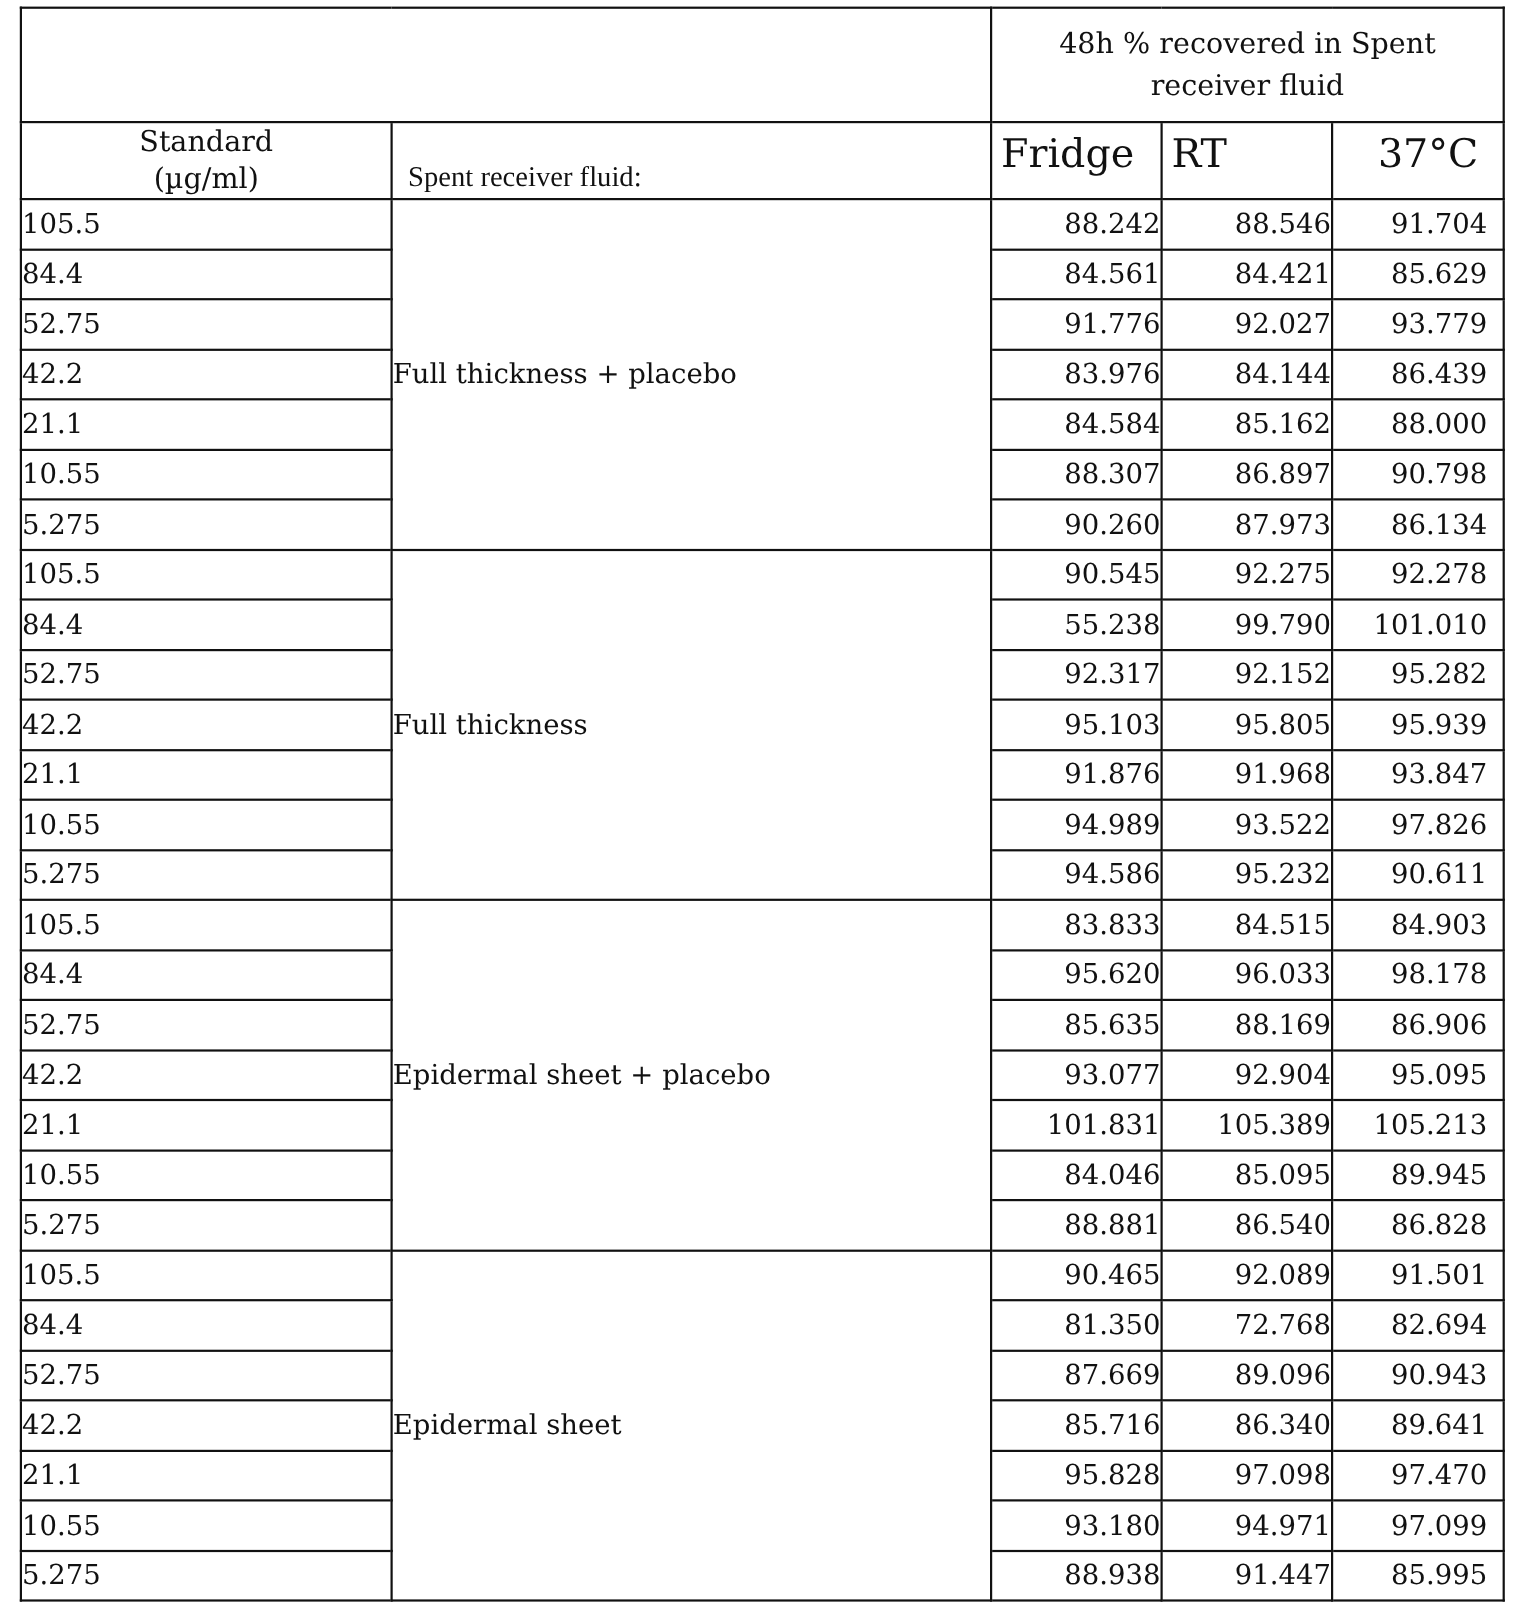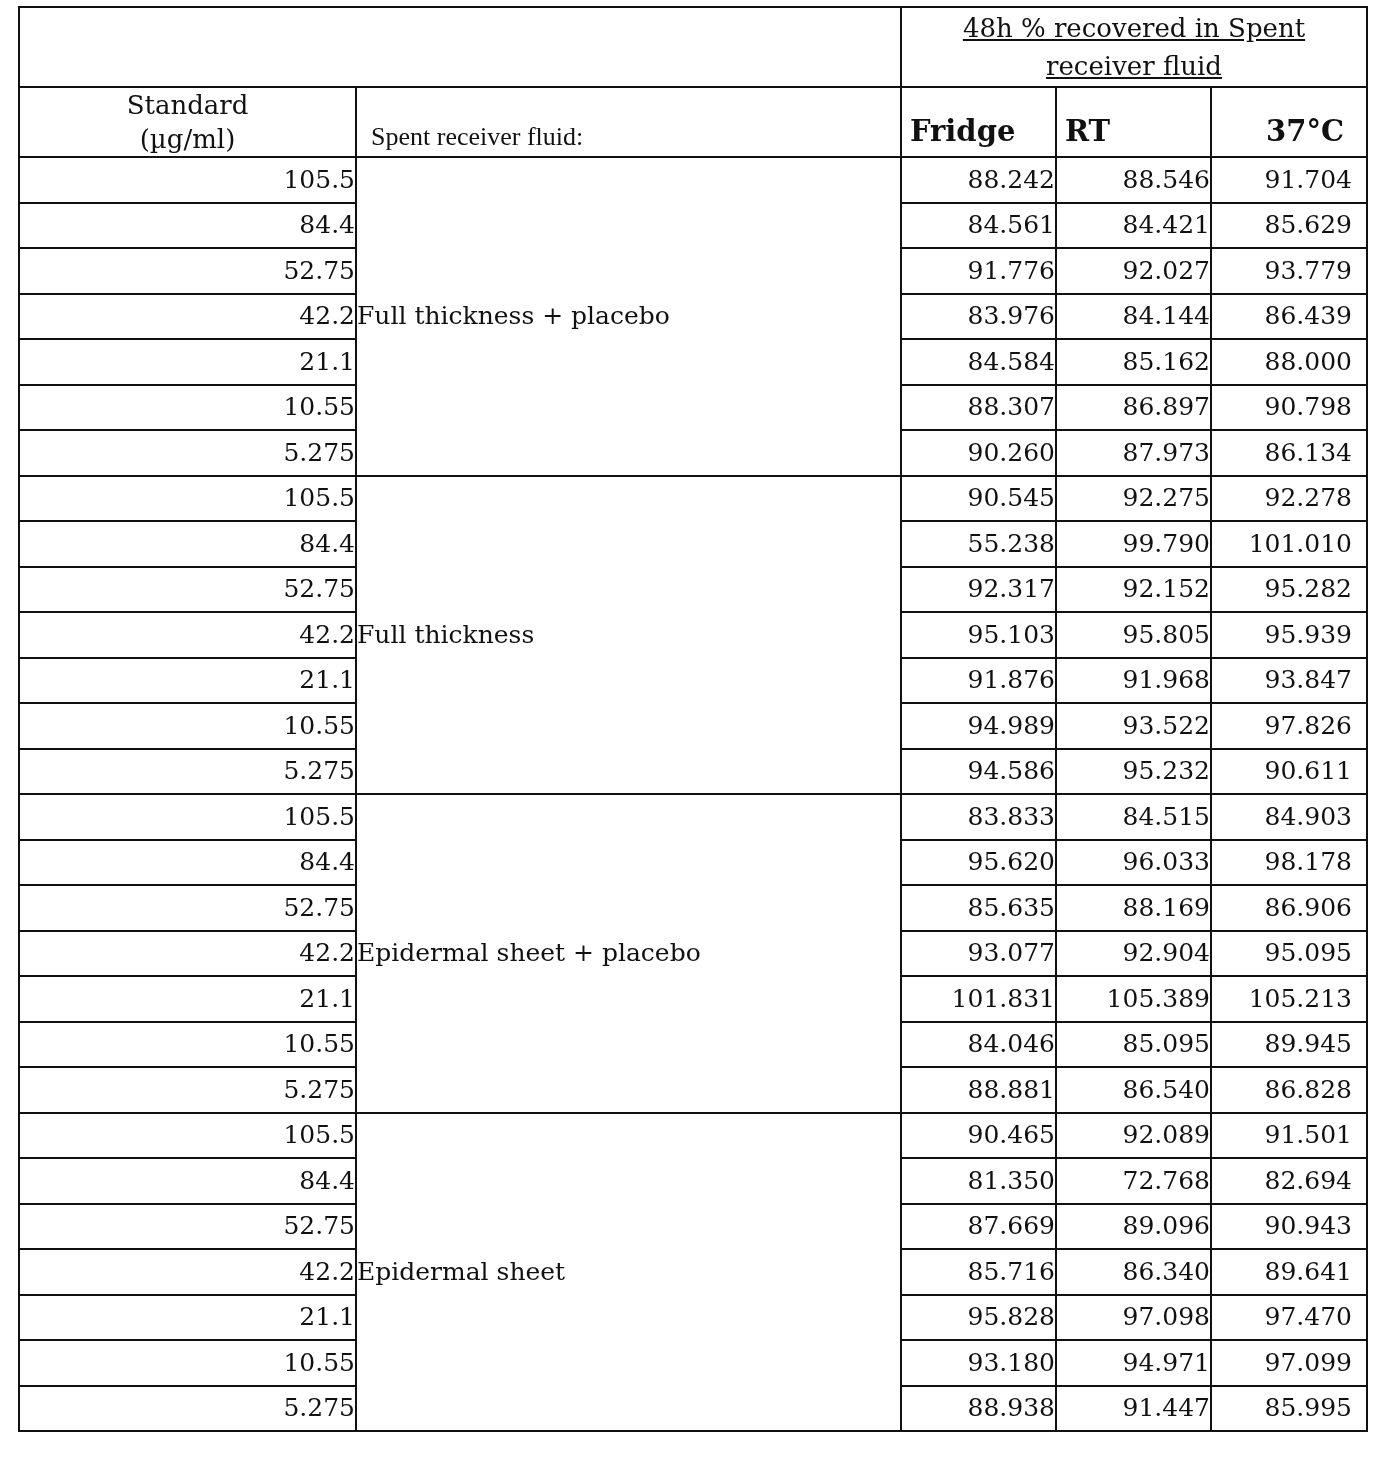--- a/index.html
+++ b/index.html
@@ -7,29 +7,29 @@
            font-family: "DejaVu Serif", "Liberation Serif", serif; color: #111; }
     table.recovery {
       position: absolute; left: 18px; top: 6px;
       border-collapse: collapse; table-layout: fixed;
       width: 1348px;
     }
     table.recovery td, table.recovery th {
       border: 2px solid #111; padding: 0; font-weight: normal;
       font-size: 25px; line-height: 1.2;
     }
-    .hdr-top { height: 80px; text-decoration: underline; }
+    .hdr-top { height: 104px; }
     .hdr-top .title { text-align: center; vertical-align: middle; font-size: 26px; line-height: 38px; }
     .hdr-sub { height: 64px; }
     .hdr-sub .std { text-align: center; vertical-align: middle; font-size: 26px; line-height: 34px; }
     .hdr-sub .fluid { text-align: left; vertical-align: bottom; padding-left: 14px; padding-bottom: 4px; font-size: 26px; font-family: Liberation Serif, serif; }
-    .hdr-sub .cond { text-align: left; vertical-align: bottom; padding-left: 8px; padding-bottom: 7px; font-size: 29px; font-weight: bold; }
+    .hdr-sub .cond { text-align: left; vertical-align: bottom; padding-left: 8px; padding-bottom: 18px; font-size: 36px; }
     .hdr-sub .cond.c37 { text-align: right; padding-right: 22px; }
     tr.data { height: 45.5px; }
-    td.std-val { text-align: right; vertical-align: middle; font-size: 25px; }
+    td.std-val { text-align: left; vertical-align: middle; font-size: 25px; }
     td.group-label { text-align: left; vertical-align: middle; padding-left: 26px; font-size: 27px; }
     td.num { text-align: right; vertical-align: middle; padding-right: 26px;
              font-family: "DejaVu Serif", serif; font-size: 24px; }
     td.num.rt { }
     td.num.c37 { padding-right: 14px; text-align: right; }
   </style>
 </head>
 <body>
 
 <table class="recovery">

